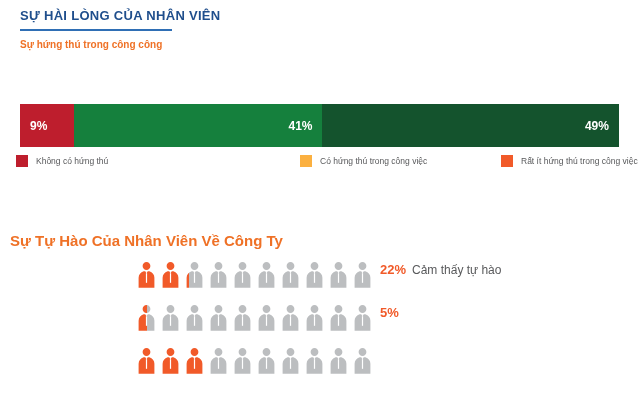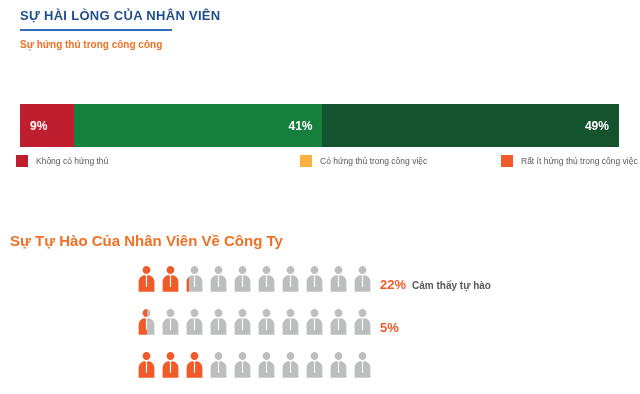--- a/index.html
+++ b/index.html
@@ -112,21 +112,21 @@
     color: #ef7126;
     white-space: nowrap;
   }
   #pride-rows {
     position: absolute;
     left: 138px;
     top: 262px;
   }
   .pride-row {
     display: flex;
-    align-items: flex-end;
+    align-items: flex-start;
     height: 30px;
     margin-bottom: 13px;
   }
   .icon-strip {
     display: flex;
     align-items: flex-start;
     width: 238px;
     flex: 0 0 auto;
   }
   .person {
@@ -143,23 +143,22 @@
     white-space: nowrap;
     margin-left: 4px;
   }
   .row-pct {
     font-size: 13px;
     font-weight: bold;
     color: #f15a29;
     margin-right: 6px;
   }
   .row-label {
-    font-size: 10px;
+    font-size: 12px;
     color: #58595b;
-    font-weight: bold;
   }
 </style>
 </head>
 <body>
 
 <div id="header">
   <div id="main-title">SỰ HÀI LÒNG CỦA NHÂN VIÊN</div>
   <div id="title-rule"></div>
   <div id="sub-title">Sự hứng thú trong công công</div>
 </div>

